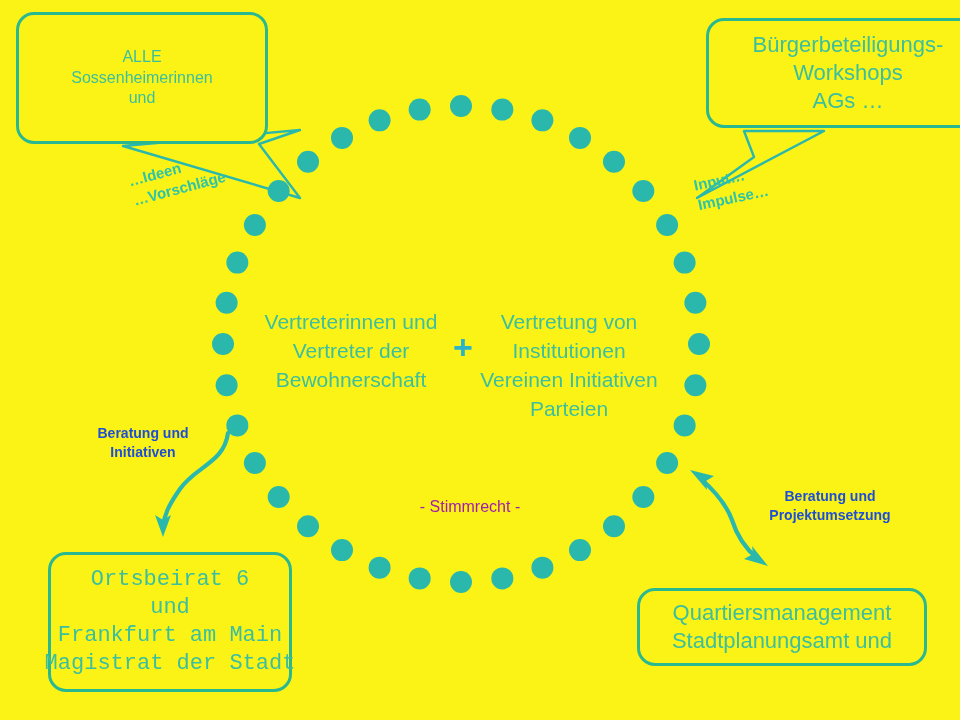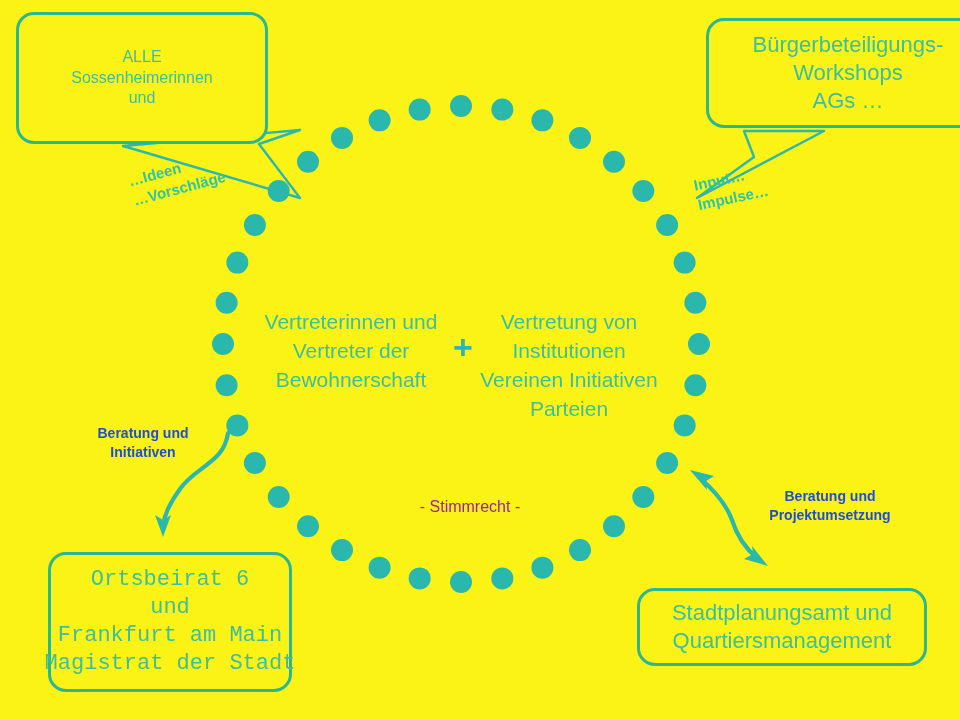--- a/index.html
+++ b/index.html
@@ -222,22 +222,22 @@
   </div>
 
   <div class="callout" id="box-ortsbeirat">
     <span class="line">Ortsbeirat 6</span>
     <span class="line">und</span>
     <span class="line">Frankfurt am Main</span>
     <span class="line">Magistrat der Stadt</span>
   </div>
 
   <div class="callout" id="box-stadtplanung">
+    <span class="line">Quartiersmanagement</span>
     <span class="line">Stadtplanungsamt und</span>
-    <span class="line">Quartiersmanagement</span>
   </div>
 
   <div class="tilt-label" id="lbl-ideen">
     <div>…Ideen</div>
     <div>…Vorschläge</div>
   </div>
 
   <div class="tilt-label" id="lbl-input">
     <div>Input…</div>
     <div>Impulse…</div>

